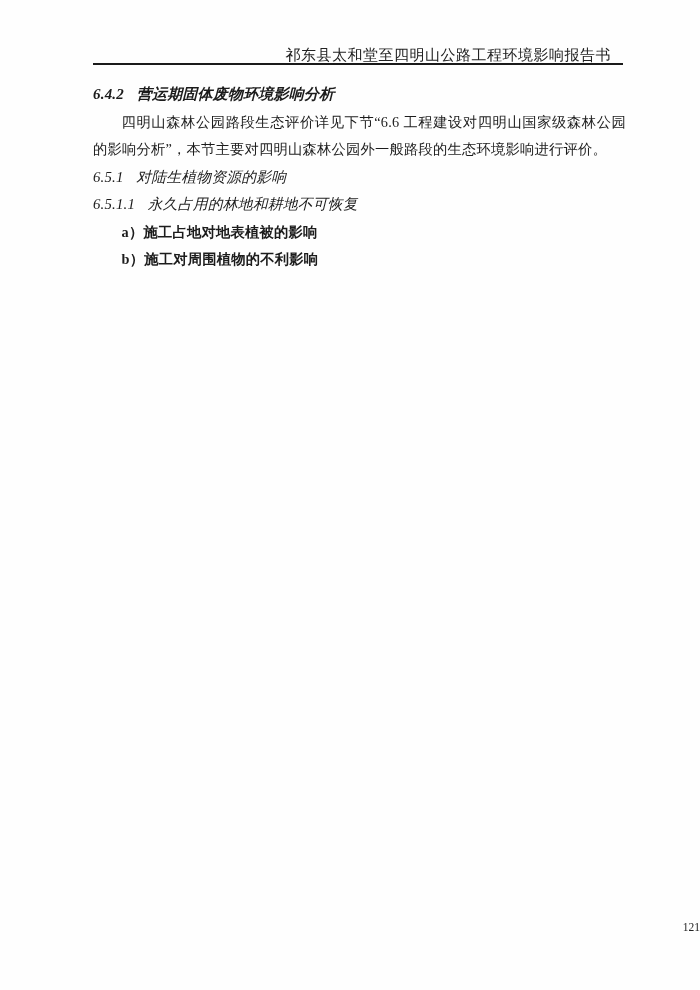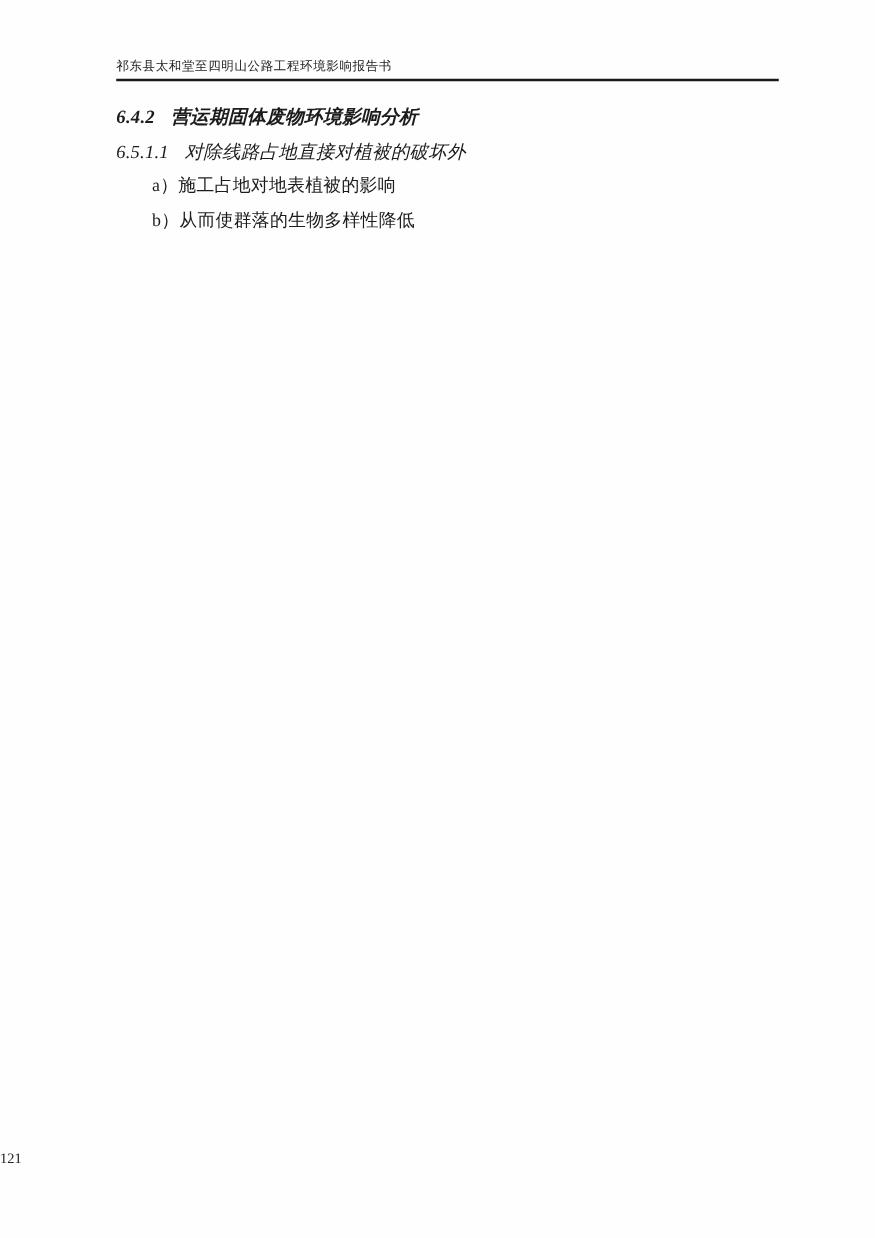--- a/index.html
+++ b/index.html
@@ -6,70 +6,72 @@
   body {
     width: 700px; height: 990px;
     background: #ffffff;
     font-family: "Liberation Serif", "DejaVu Serif", serif;
     color: #1c1c1c;
     position: relative;
     overflow: hidden;
   }
   .page { position: absolute; inset: 0; background: #fefefe; }
   .running-header {
-    position: absolute; top: 46px; left: 93px; width: 530px;
-    font-size: 10px; letter-spacing: 0.5px; color: #222;
+    position: absolute; top: 46px; left: 81px; width: 530px;
+    text-align: right; font-size: 15px; letter-spacing: 0.5px; color: #222;
     white-space: nowrap;
   }
   .header-rule {
     position: absolute; top: 63px; left: 93px; width: 530px;
     height: 2px; background: #1a1a1a;
   }
   .content {
     position: absolute; top: 81px; left: 93px; width: 533px;
     font-size: 14.3px; line-height: 27.5px; letter-spacing: 0.2px;
   }
   .h { margin: 0; font-style: italic; }
   .h-bold { font-weight: bold; font-size: 15px; }
   .h-plain { font-weight: normal; font-size: 14.8px; }
   .hnum { margin-right: 0.85em; }
   .hnum-tight { margin-right: 0.4em; }
   .para {
     margin: 0; text-indent: 2em;
     text-align: justify; text-justify: inter-character;
   }
-  .item-label { margin: 0; text-indent: 2em; }
+  .item-label { margin: 0; text-indent: 2em; font-weight: bold; }
   .page-number {
     position: absolute; top: 921px; left: 0; width: 700px;
-    text-align: left; font-size: 11.5px; color: #222;
+    text-align: right; font-size: 11.5px; color: #222;
   }
 </style>
 </head>
 <body>
 
 <div class="page">
 
   <div class="running-header">祁东县太和堂至四明山公路工程环境影响报告书</div>
 
   <div class="header-rule"></div>
 
   <div class="content">
 
     <p class="h h-bold"><span class="hnum">6.4.2</span><span>营运期固体废物环境影响分析</span></p>
 
 
 
+    <p class="para">四明山森林公园路段生态评价详见下节“6.6 工程建设对四明山国家级森林公园的影响分析”，本节主要对四明山森林公园外一般路段的生态环境影响进行评价。</p>
 
+    <p class="h h-plain"><span class="hnum">6.5.1</span><span>对陆生植物资源的影响</span></p>
 
-    <p class="h h-plain"><span class="hnum">6.5.1.1</span><span>对除线路占地直接对植被的破坏外</span></p>
+    <p class="h h-plain"><span class="hnum">6.5.1.1</span><span>永久占用的林地和耕地不可恢复</span></p>
 
     <p class="item-label">a）施工占地对地表植被的影响</p>
 
 
-    <p class="item-label">b）从而使群落的生物多样性降低</p>
+    <p class="item-label">b）施工对周围植物的不利影响</p>
 
 
 
   </div>
 
   <div class="page-number">121</div>
 
 </div>
 
 </body></html>

